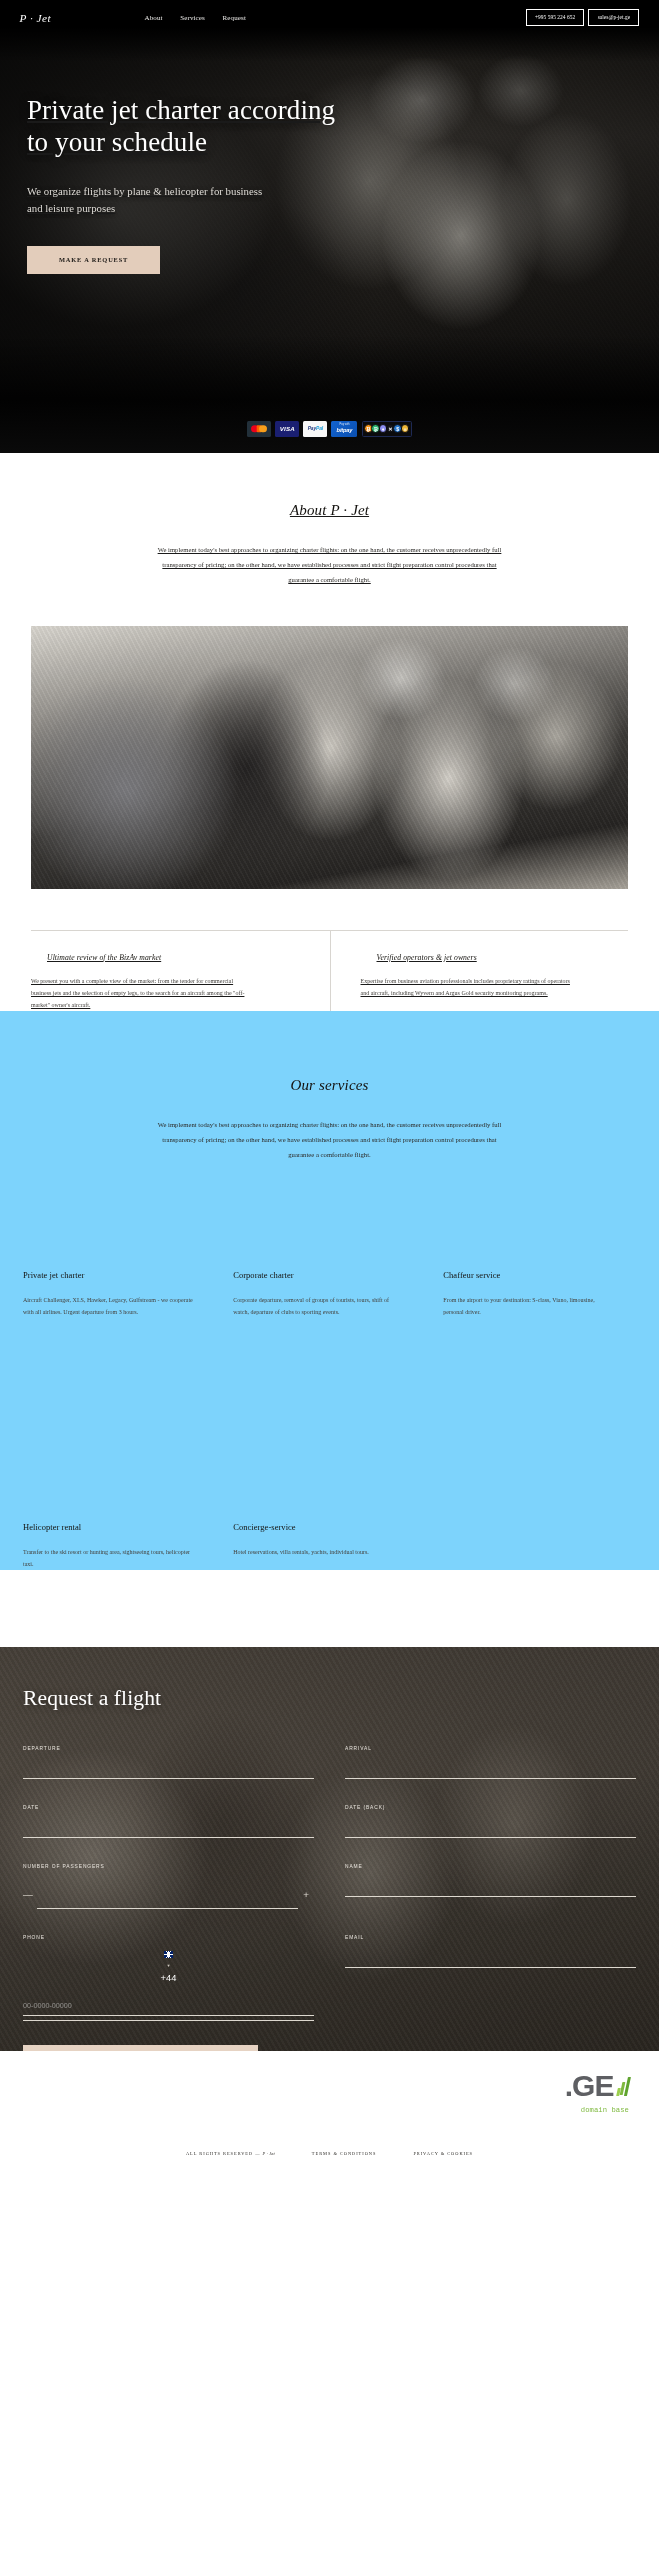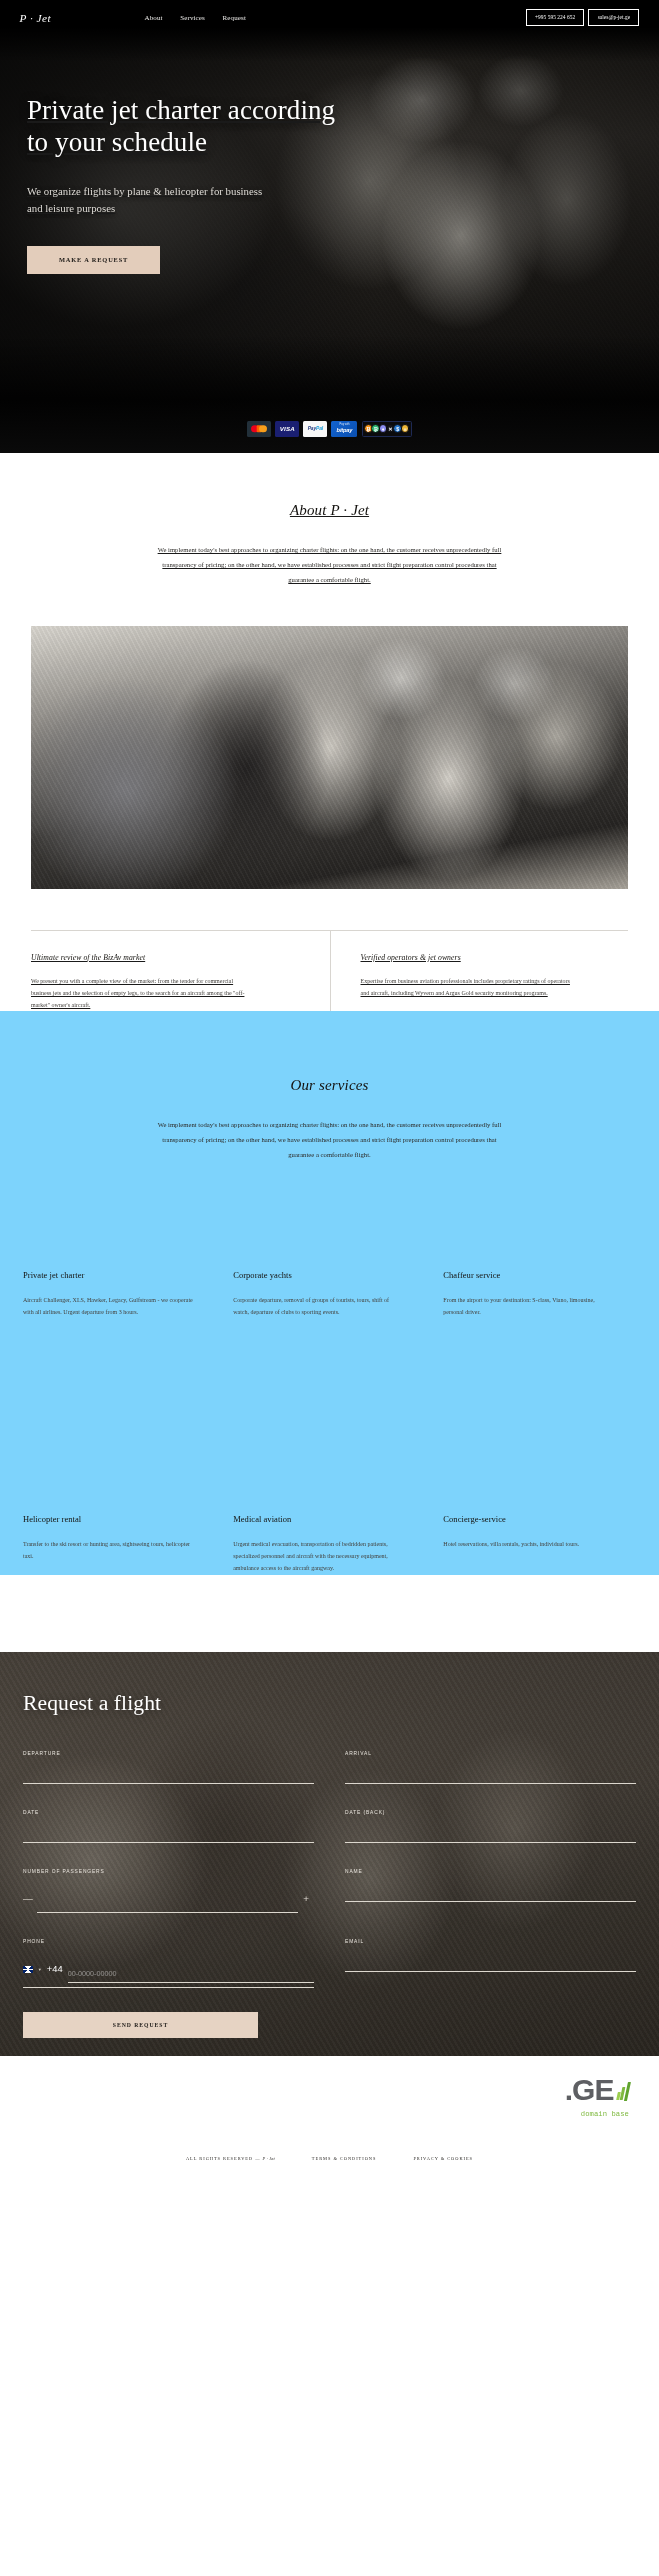--- a/index.html
+++ b/index.html
@@ -232,20 +232,21 @@
     border-top:0.5px solid #d8d5d0;
   }
   .about-col { width:50%; padding:21.6px 25px 0 0; }
   .about-col + .about-col { border-left:0.5px solid #d8d5d0; padding-left:30px; }
   .about-col h3 {
     font-size:7.7px;
     font-style:italic;
     font-weight:400;
     color:#15130f;
     letter-spacing:.012em;
+    margin-left:16px;
   }
   .about-col p {
     margin-top:13.4px;
     font-size:6px;
     line-height:2.0;
     color:#44413d;
     max-width:216px;
   }
 
   
@@ -343,21 +344,21 @@
     width:37px; text-align:center;
     border-bottom:0.5px solid #ddd8cf;
     color:#fff; font-size:7.2px;
     font-family:"Liberation Sans", sans-serif;
     padding-bottom:4.6px;
     background:transparent; border-top:none; border-left:none; border-right:none;
     outline:none;
   }
   .step-plus { text-align:center; width:17.5px; }
 
-  .phone-row { margin-top:11.3px; display:flex; align-items:center; gap:5px; border-bottom:0.5px solid #ddd8cf; padding-bottom:4.1px; }
+  .phone-row { margin-top:11.3px; display:flex; align-items:center; gap:5px; border-bottom:0.5px solid #ddd8cf; padding-bottom:4.1px;flex-direction:column; }
   .flag {
     width:9.8px; height:6.7px; border-radius:0.5px;
     background:
       linear-gradient(to bottom, transparent 40%, #fff 40% 60%, transparent 60%),
       linear-gradient(to right, transparent 40%, #fff 40% 60%, transparent 60%),
       linear-gradient(to bottom, transparent 44%, #c8102e 44% 56%, transparent 56%),
       linear-gradient(to right, transparent 44%, #c8102e 44% 56%, transparent 56%),
       #012169;
     position:relative; flex:none;
   }
@@ -516,39 +517,35 @@
   <section class="services">
     <h2 class="sec-title">Our services</h2>
     <p class="sec-lead">We implement today's best approaches to organizing charter flights: on the one hand, the customer receives unprecedentedly full transparency of pricing; on the other hand, we have established processes and strict flight preparation control procedures that guarantee a comfortable flight.</p>
 
     <div class="svc-grid">
       <div class="svc-card">
         <h3>Private jet charter</h3>
         <p>Aircraft Challenger, XLS, Hawker, Legacy, Gulfstream - we cooperate with all airlines. Urgent departure from 3 hours.</p>
       </div>
       <div class="svc-card">
-        <h3>Corporate yachts</h3>
+        <h3>Corporate charter</h3>
         <p>Corporate departure, removal of groups of tourists, tours, shift of watch, departure of clubs to sporting events.</p>
       </div>
       <div class="svc-card">
         <h3>Chaffeur service</h3>
         <p>From the airport to your destination: S-class, Viano, limousine, personal driver.</p>
       </div>
     </div>
 
     <div class="svc-spacer"></div>
 
-    <div class="svc-grid" style="margin-top:0">
+    <div class="svc-grid" style="margin-top:8px">
       <div class="svc-card">
         <h3>Helicopter rental</h3>
         <p>Transfer to the ski resort or hunting area, sightseeing tours, helicopter taxi.</p>
-      </div>
-      <div class="svc-card">
-        <h3>Medical aviation</h3>
-        <p>Urgent medical evacuation, transportation of bedridden patients, specialized personnel and aircraft with the necessary equipment, ambulance access to the aircraft gangway.</p>
       </div>
       <div class="svc-card">
         <h3>Concierge-service</h3>
         <p>Hotel reservations, villa rentals, yachts, individual tours.</p>
       </div>
     </div>
   </section>
 
   <section class="request">
     <div class="req-inner">

